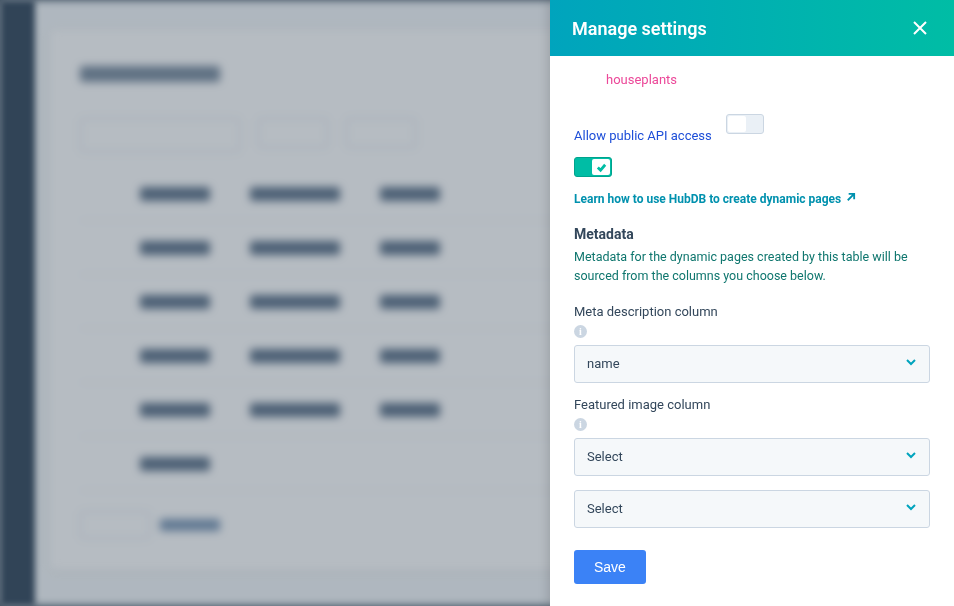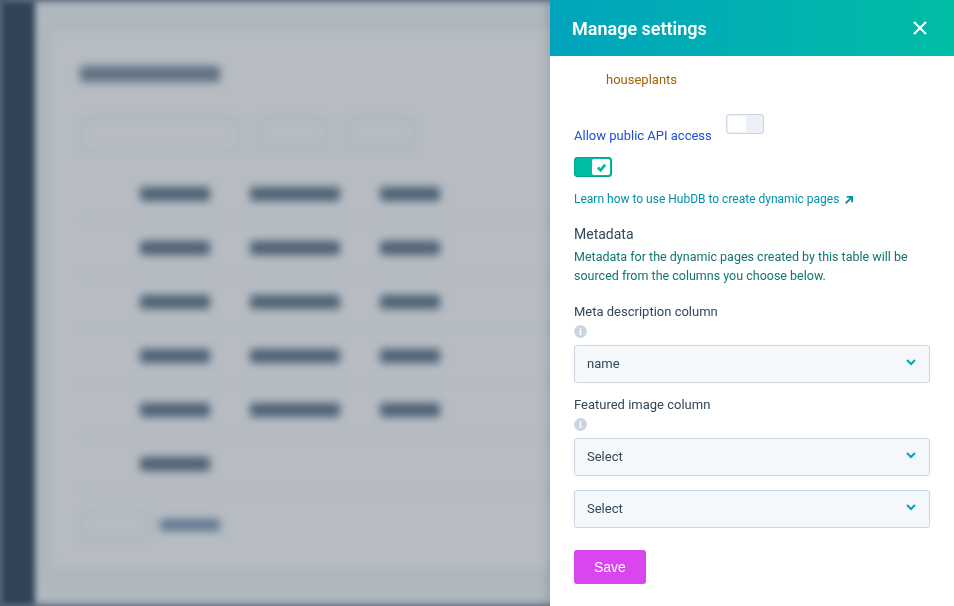--- a/index.html
+++ b/index.html
@@ -96,46 +96,46 @@
   .close-btn { cursor:pointer; width:24px; height:24px; display:flex; align-items:center; justify-content:center;}
   .close-btn svg { width:16px; height:16px; stroke:#fff; stroke-width:2; }
 
   .panel-body {
     flex: 1;
     overflow-y: auto;
     padding: 16px 24px 10px 24px;
     font-size: 13px;
     color: #33475b;
   }
-  .table-name { color:#a16207; font-size:13px; margin-bottom:18px;padding-left:32px;}
+  .table-name { color:#ec4899; font-size:13px; margin-bottom:18px;padding-left:32px;}
   .setting-row { display:flex; align-items:center; gap:14px; margin-bottom:14px;}
   .setting-label { font-size: 13px; color:#1d4ed8;margin-top:23px; }
   .toggle {
     width: 38px; height: 20px; border-radius: 3px;
     background: #eaf0f6; border:1px solid #cbd6e2;
     position: relative; cursor: pointer;
     display:inline-block;
   }
   .toggle .knob {
     position:absolute; left:1px; top:1px;
     width:18px; height:16px; background:#fff;
     border-radius:2px;
   }
   .toggle.on { background:#00bda5; border-color:#00a38d; }
   .toggle.on .knob {
     left:auto; right:1px;
     display:flex; align-items:center; justify-content:center;
   }
   .toggle.on .knob svg { width:11px; height:11px; stroke:#00bda5; stroke-width:3; fill:none;}
   .link-learn {
-    color:#0091ae; font-size:12px; font-weight:400; text-decoration:none;
-    display:inline-flex; align-items:flex-end; gap:4px; margin-top:-6px; margin-bottom:16px;
+    color:#0091ae; font-size:12px; font-weight:700; text-decoration:none;
+    display:inline-flex; align-items:flex-start; gap:4px; margin-top:-6px; margin-bottom:16px;
   }
   .link-learn svg { width:11px; height:11px; stroke:#0091ae; stroke-width:2; fill:none;}
-  .section-title { font-size:14px; font-weight:400; color:#33475b; margin-bottom:6px; margin-top:4px;}
+  .section-title { font-size:14px; font-weight:700; color:#33475b; margin-bottom:6px; margin-top:4px;}
   .section-desc { font-size:12.5px; color:#0f766e; line-height:1.5; margin-bottom:18px;}
   .field-label { font-size:13px; color:#33475b; margin-bottom:7px; display:flex; gap:6px;flex-direction:column;}
   .info-icon {
     width:13px; height:13px; border-radius:50%;
     background:#cbd6e2; display:inline-flex; align-items:center; justify-content:center;
     color:#fff; font-size:10px; font-weight:700; font-family:Georgia,serif;
     cursor:help;
   }
   .select {
     width:100%; height:38px;
@@ -160,21 +160,21 @@
   .dropdown-search input::placeholder { color:#99acc2; }
   .select.below-search { margin-top:4px;}
   .subsection-title { font-size:14px; font-weight:700; color:#33475b; margin:14px 0 10px;}
 
   .panel-footer {
     border-top: 0;
     padding: 14px 24px 22px;
     background:#fff;
   }
   .btn-save {
-    background:#d946ef; color:#fff; border:none;
+    background:#3b82f6; color:#fff; border:none;
     padding:9px 20px; border-radius:3px; font-size:14px;
     cursor:pointer; font-weight:500;
   }
 </style>
 </head>
 <body>
 
 <div class="bg-blur"></div>
 <div class="bg-sidebar"></div>
 <div class="bg-card">

